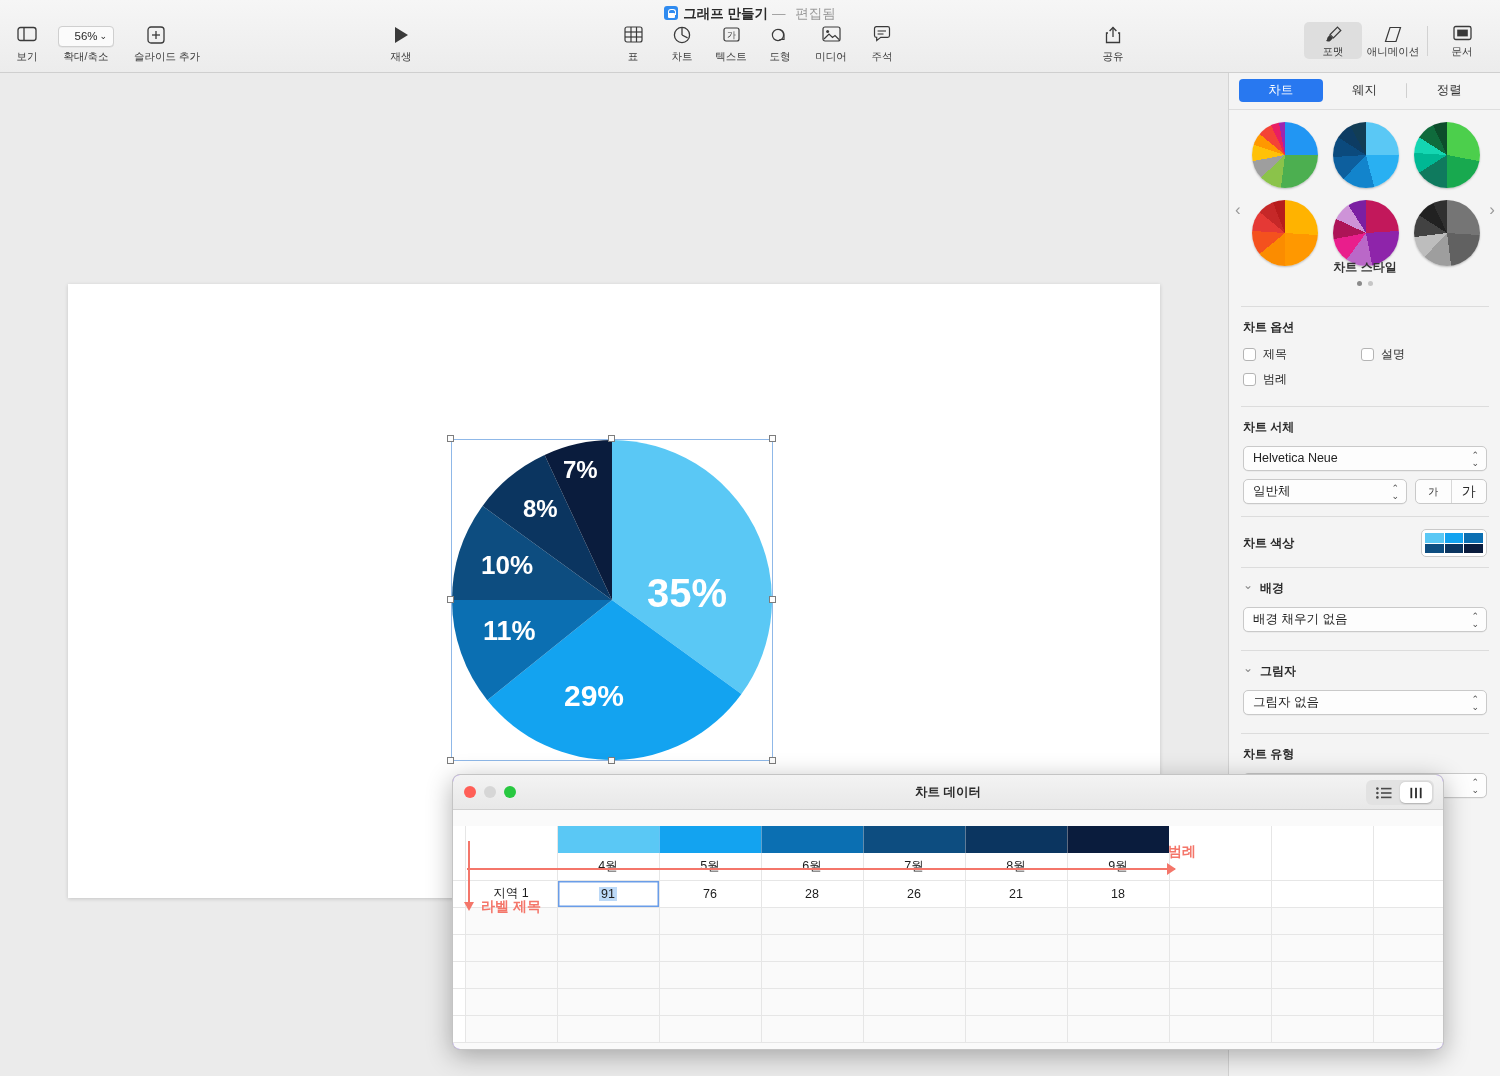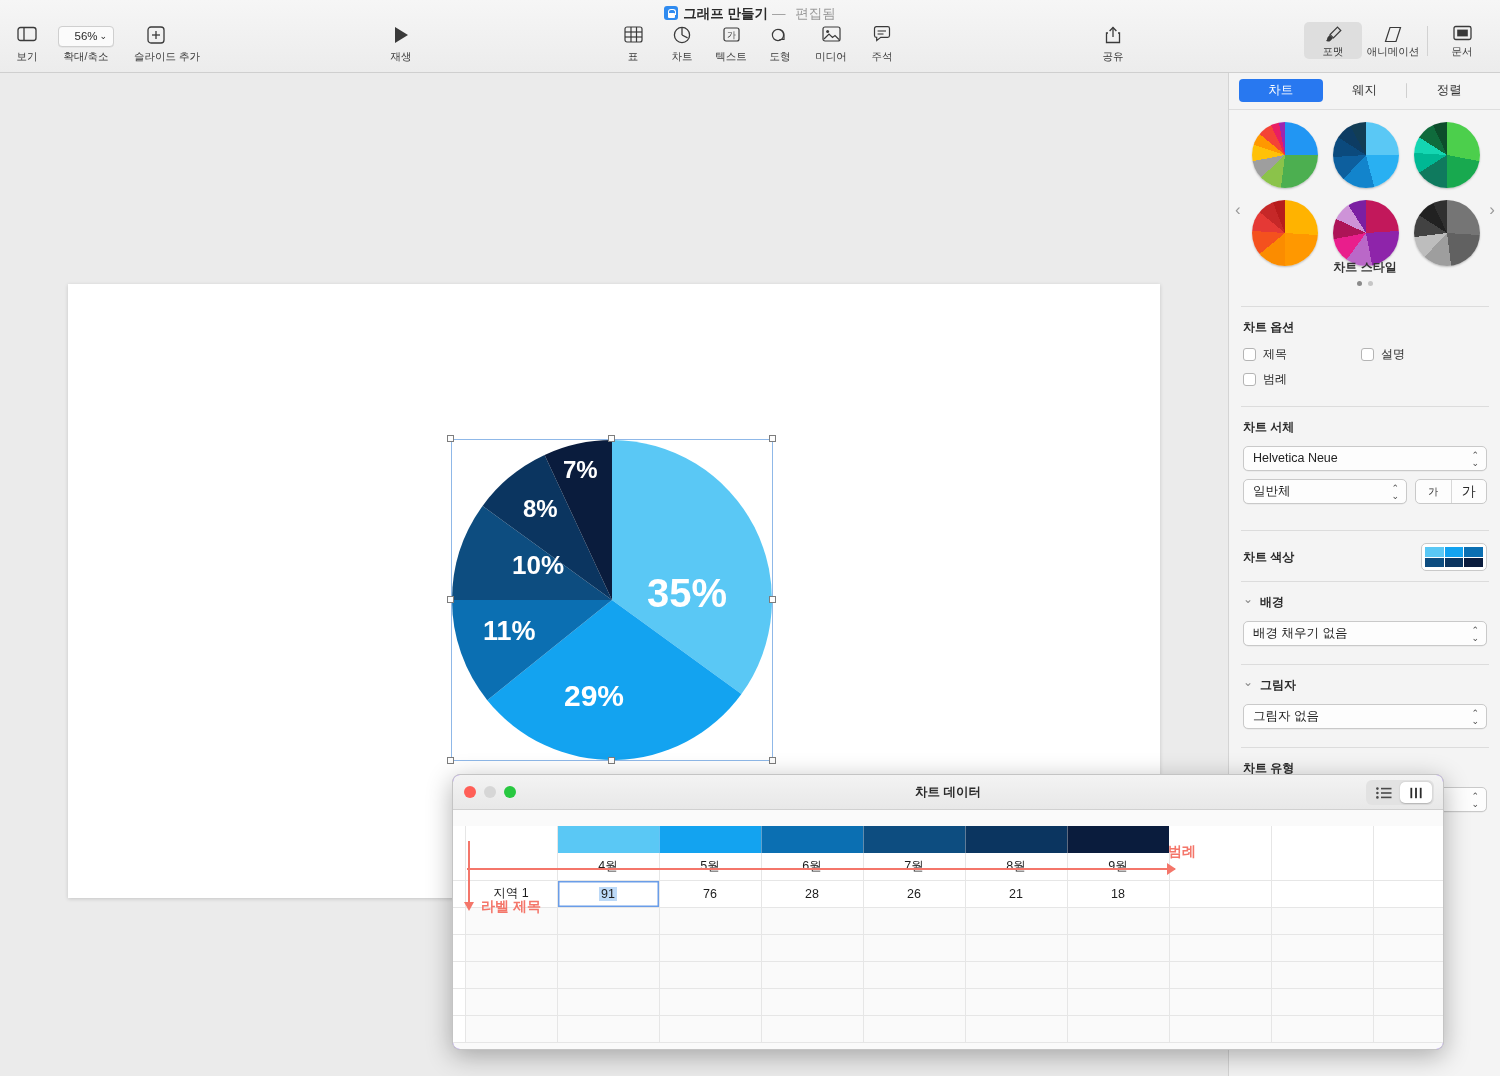--- a/index.html
+++ b/index.html
@@ -130,21 +130,21 @@
 
   .popup {
     position: relative; height: 25px; background: #fdfdfd; border: 1px solid #c9c9c9;
     border-radius: 5px; font-size: 12.5px; color: #222; line-height: 23px;
     padding-left: 9px; box-shadow: 0 0.5px 0.5px rgba(0,0,0,.07); margin-bottom: 8px;
   }
   .popup .st { position: absolute; right: 7px; top: 4px; font-size: 9px; line-height: 8px;
                color: #4a4a4a; text-align:center; }
   .popup .st b { display:block; font-weight: normal; }
   .row2 { display:flex; gap: 8px; }
-  .row2 .popup { flex: 1; margin-bottom: 16px; }
+  .row2 .popup { flex: 1; margin-bottom: 2px; }
   .ab-btns { display:flex; width: 72px; height: 25px; background: #fdfdfd;
              border: 1px solid #c9c9c9; border-radius: 5px; overflow: hidden; }
   .ab-btns div { flex:1; text-align:center; font-size: 12px; line-height: 23px; color:#2b2b2b; }
   .ab-btns div:first-child { border-right: 1px solid #d8d8d8; }
 
   .color-row { display:flex; align-items:center; justify-content: space-between; }
   .swatch-box { width: 66px; height: 28px; background:#fff; border:1px solid #c9c9c9;
                 border-radius:5px; padding: 3px; display:grid;
                 grid-template-columns: repeat(3,1fr); grid-template-rows: repeat(2,1fr); gap:1px; }
 
@@ -345,21 +345,21 @@
         <path d="M 161 161 L 290.4427190999916 255.04564036679568 A 160 160 0 0 1 36.252103349884436 261.1896316061302 Z" fill="#13a3f0"></path>
         <path d="M 161 161 L 36.252103349884436 261.1896316061302 A 160 160 0 0 1 1 161.00000000000003 Z" fill="#0b6fb2"></path>
         <path d="M 161 161 L 1 161.00000000000003 A 160 160 0 0 1 31.55728090000838 66.95435963320432 Z" fill="#0d4d80"></path>
         <path d="M 161 161 L 31.55728090000838 66.95435963320432 A 160 160 0 0 1 93.5758227563954 15.900102263912686 Z" fill="#0b3560"></path>
         <path d="M 161 161 L 93.5758227563954 15.900102263912686 A 160 160 0 0 1 160.99999999999997 1 Z" fill="#0a1c3d"></path>
       </g>
   </svg>
   <div class="pct" style="left:196px; top:132px; font-size:40px;">35%</div>
   <div class="pct" style="left:113px; top:240px; font-size:30px;">29%</div>
   <div class="pct" style="left:32px; top:177px; font-size:27px;">11%</div>
-  <div class="pct" style="left:30px; top:111px; font-size:26px;margin-left:31px;">10%</div>
+  <div class="pct" style="left:30px; top:111px; font-size:26px;">10%</div>
   <div class="pct" style="left:72px; top:56px; font-size:24px;">8%</div>
   <div class="pct" style="left:112px; top:17px; font-size:24px;">7%</div>
 
   <div class="sel-box"></div>
   <div class="handle" style="left:-4px; top:-4px;"></div>
   <div class="handle" style="left:157px; top:-4px;"></div>
   <div class="handle" style="left:318px; top:-4px;"></div>
   <div class="handle" style="left:-4px; top:157px;"></div>
   <div class="handle" style="left:318px; top:157px;"></div>
   <div class="handle" style="left:-4px; top:318px;"></div>

